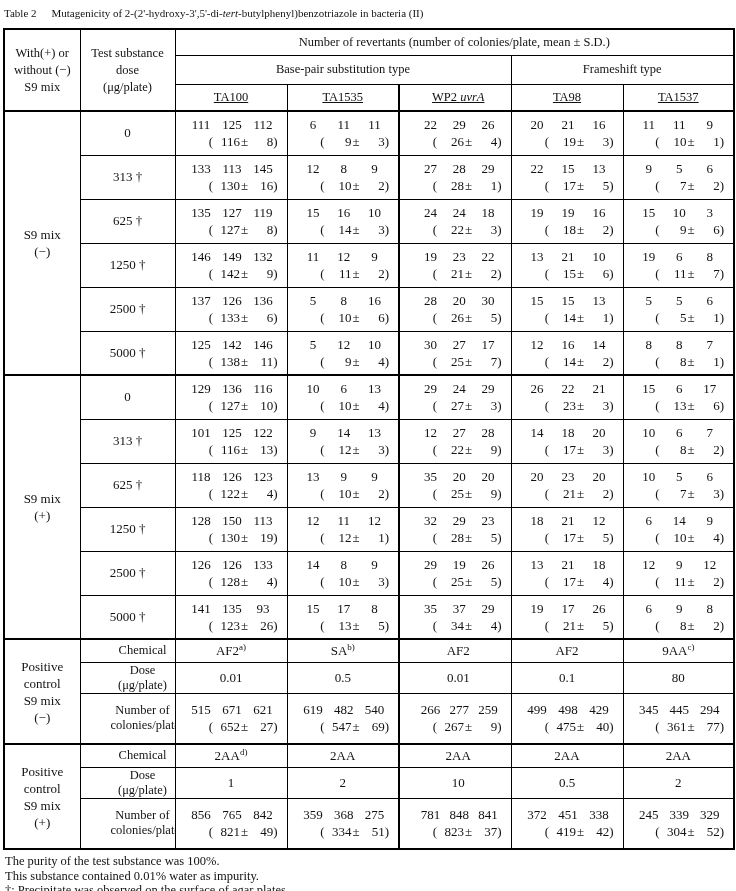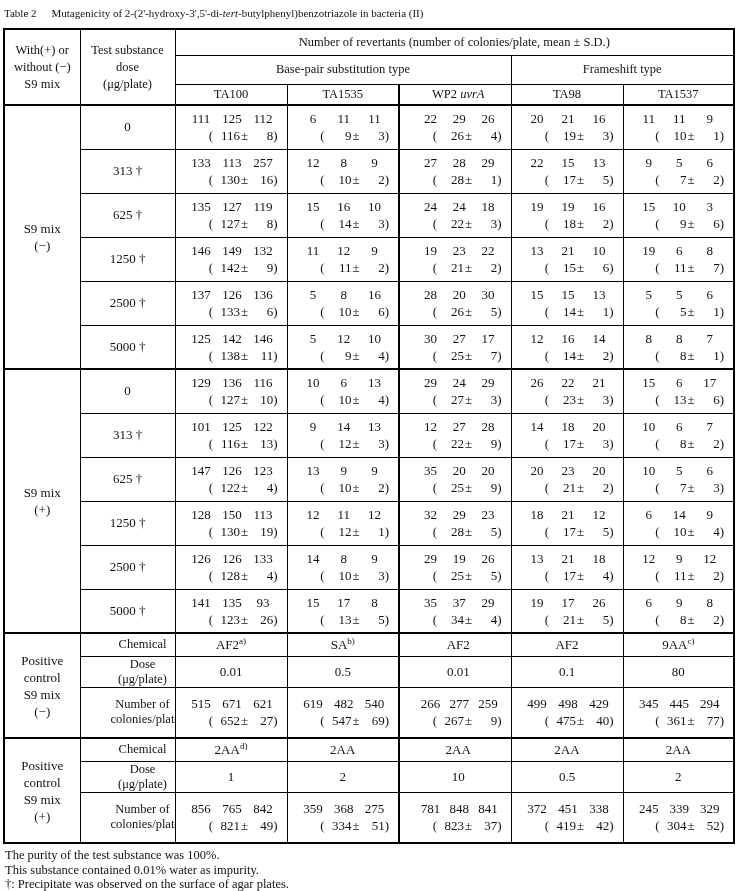--- a/index.html
+++ b/index.html
@@ -26,21 +26,21 @@
     font-weight: normal;
     font-size: 13px;
     text-align: center;
     vertical-align: middle;
     padding: 0;
     overflow: hidden;
   }
   thead th { font-size: 12.5px; line-height: 15px; }
   tr.h1 { height: 26px; padding-left: 24px; }
   tr.h2 { height: 29px; }
-  tr.h3 { height: 21px; }
+  tr.h3 { height: 27px; text-decoration: underline; }
   tr.drow { height: 44px; }
   tr.crow { height: 23px; }
   tr.nrow { height: 51px; }
   tr.sec-top > td { border-top: 2px solid #000; }
   .grp { border-left: 2px solid #000; padding-left: 6px; }
 
   td.seclabel div, th.hstack div { line-height: 17px; }
   td.seclabel { font-size: 13px; }
   td.subhead { font-size: 12.5px; line-height: 15px; padding-left: 30px; }
 
@@ -182,21 +182,21 @@
               <span class="paren">)</span>
             </div>
           </td>
         </tr>
         <tr class="drow">
           <td class="dose">313 †</td>
           <td class="vcell">
             <div class="vals">
               <span class="v">133</span>
               <span class="v">113</span>
-              <span class="v">257</span>
+              <span class="v">145</span>
             </div>
             <div class="stat">
               <span class="paren">(</span>
               <span class="mean">130</span>
               <span class="pm">±</span>
               <span class="sd">16</span>
               <span class="paren">)</span>
             </div>
           </td>
           <td class="vcell">
@@ -695,21 +695,21 @@
               <span class="pm">±</span>
               <span class="sd">2</span>
               <span class="paren">)</span>
             </div>
           </td>
         </tr>
         <tr class="drow">
           <td class="dose">625 †</td>
           <td class="vcell">
             <div class="vals">
-              <span class="v">147</span>
+              <span class="v">118</span>
               <span class="v">126</span>
               <span class="v">123</span>
             </div>
             <div class="stat">
               <span class="paren">(</span>
               <span class="mean">122</span>
               <span class="pm">±</span>
               <span class="sd">4</span>
               <span class="paren">)</span>
             </div>

